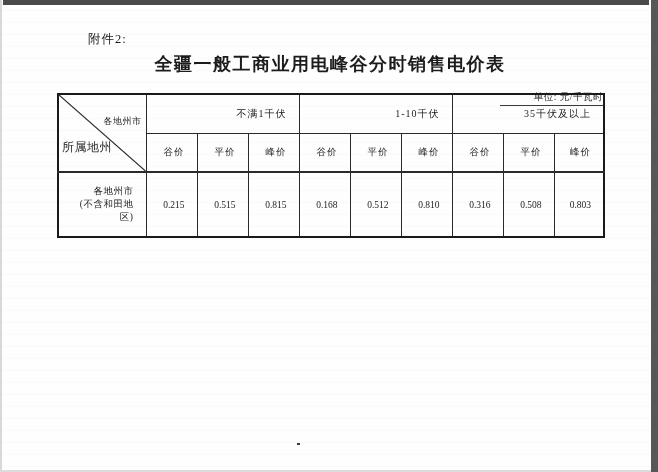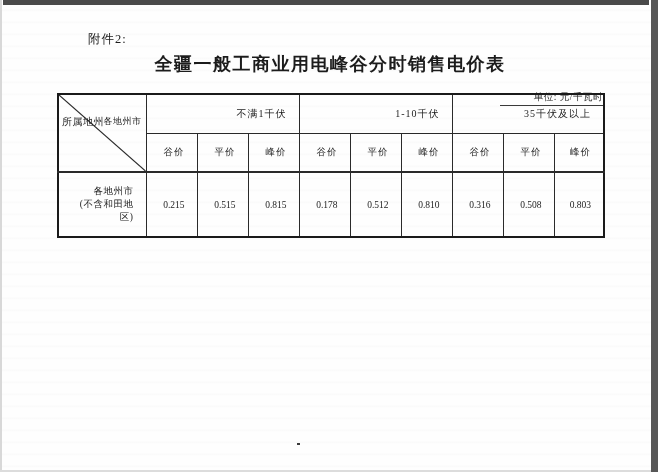--- a/index.html
+++ b/index.html
@@ -51,21 +51,21 @@
   table.price-table { border: 2px solid #1a1a1a; }
   td.row-group { height: 25px; font-size: 10px; letter-spacing: 1px; }
   td.row-sub   { height: 38px; letter-spacing: 1px; }
   td.row-data  { height: 60px; border-top-width: 2px !important; }
 
   td.corner {
     position: relative; padding: 0;
   }
   .corner-svg { position: absolute; left: 0; top: 0; width: 100%; height: 100%; }
   .corner-tr { position: absolute; top: 20px; right: 4px; font-size: 9px; letter-spacing: 0.5px; }
-  .corner-bl { position: absolute; top: 20px; left: 3px;  font-size: 10px; letter-spacing: 0.5px; }
+  .corner-bl { position: absolute; top: 44px; left: 3px;  font-size: 12px; letter-spacing: 0.5px; }
 
   .region-cell .l1, .region-cell .l2 { display: block; line-height: 13px; letter-spacing: 0.5px; }
 
   .notes {
     position: absolute; left: 57px; top: 219px; width: 564px;
     font-size: 9.5px; line-height: 12.6px; letter-spacing: 0.3px;
   }
   .notes p { word-break: break-all; }
   .notes p.indent { padding-left: 19px; }
 </style>
@@ -124,21 +124,21 @@
         <td class="row-sub">峰价</td>
       </tr>
       <tr>
         <td class="row-data region-cell">
           <span class="l1">各地州市</span>
           <span class="l2">(不含和田地区)</span>
         </td>
         <td class="row-data">0.215</td>
         <td class="row-data">0.515</td>
         <td class="row-data">0.815</td>
-        <td class="row-data">0.178</td>
+        <td class="row-data">0.168</td>
         <td class="row-data">0.512</td>
         <td class="row-data">0.810</td>
         <td class="row-data">0.316</td>
         <td class="row-data">0.508</td>
         <td class="row-data">0.803</td>
       </tr>
     </tbody>
   </table>
 
 

